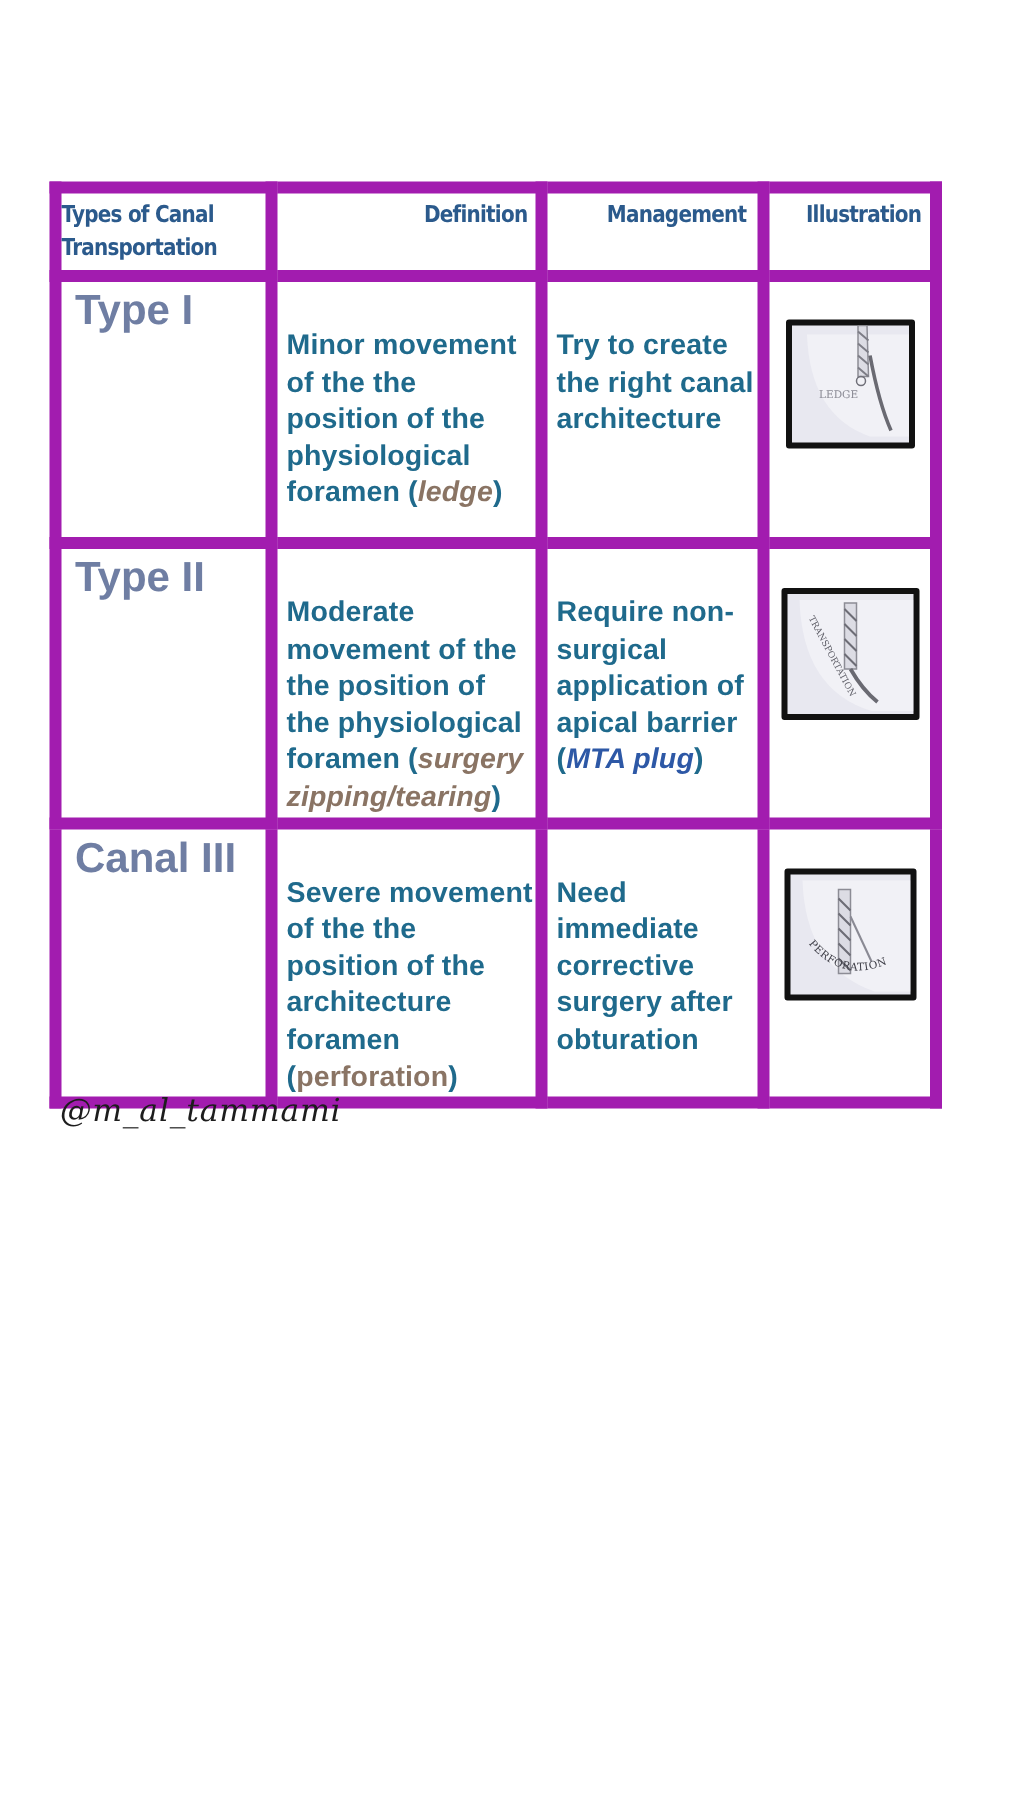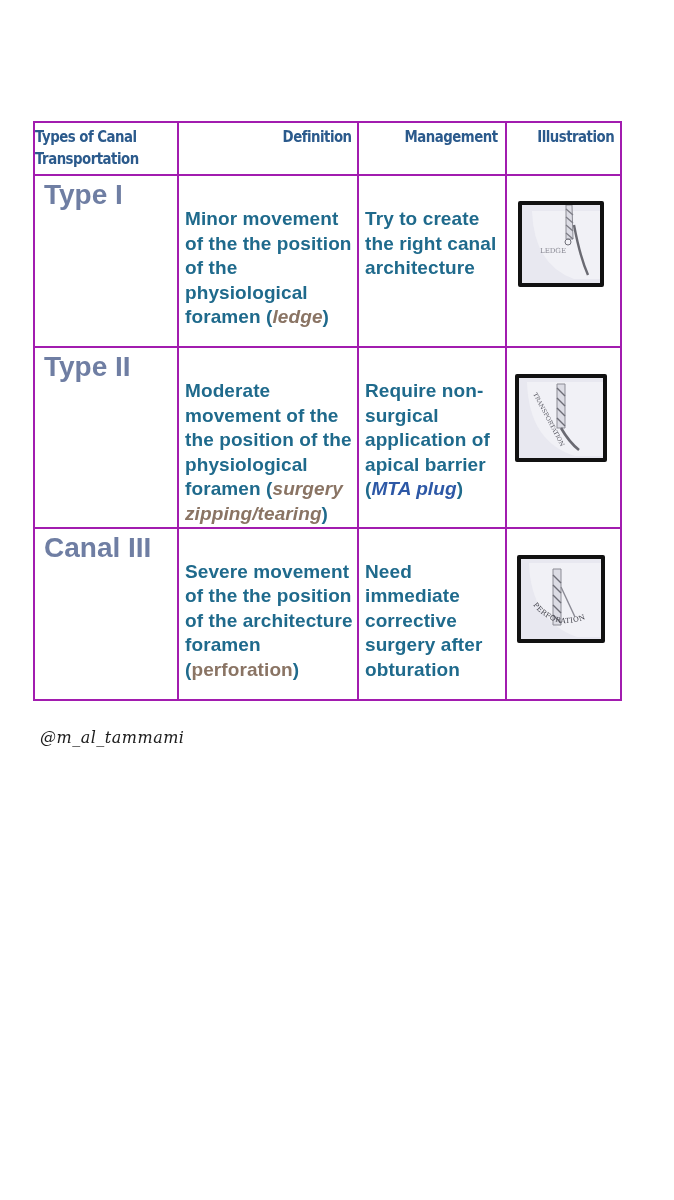--- a/index.html
+++ b/index.html
@@ -19,21 +19,21 @@
       left: 33px;
       top: 121px;
       width: 587px;
     }
     table.canal-table {
       border-collapse: collapse;
       width: 587px;
       table-layout: fixed;
     }
     table.canal-table td, table.canal-table th {
-      border: 2px solid #a21caf;
+      border: 8px solid #a21caf;
       vertical-align: top;
       padding: 0;
     }
     table.canal-table th {
       height: 48px;
       color: #2b5a8c;
       font-family: "DejaVu Sans", sans-serif;
       font-weight: bold;
       font-size: 15.5px;
       line-height: 22px;
@@ -107,21 +107,21 @@
       display: block;
       width: 78px;
       height: 78px;
     }
     .watermark {
       position: absolute;
       left: 40px;
       top: 728px;
       font-family: "DejaVu Serif", serif;
       font-style: italic;
-      font-size: 16px;
+      font-size: 21px;
       color: #1d1d1d;
       letter-spacing: 0.5px;
     }
   </style>
 </head>
 <body>
 
 <div class="table-wrap">
   <table class="canal-table">
     <colgroup>

